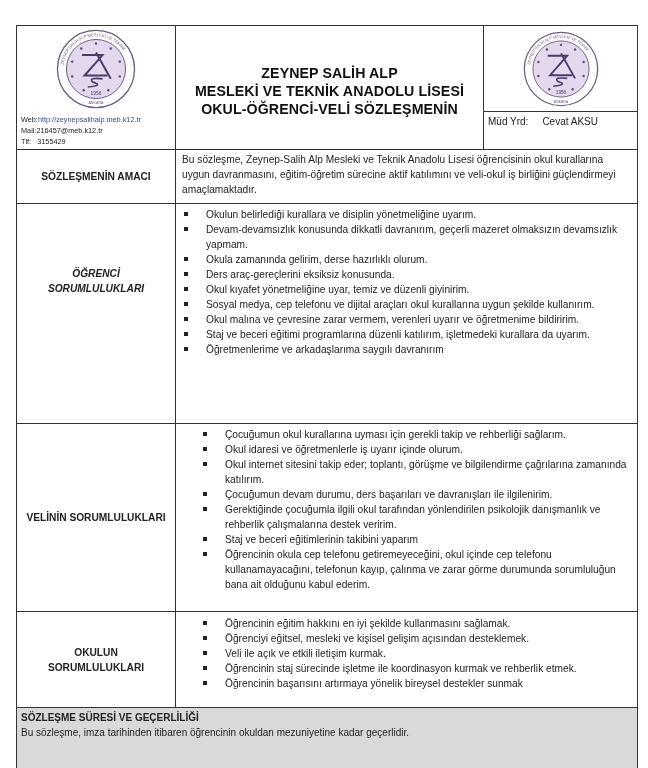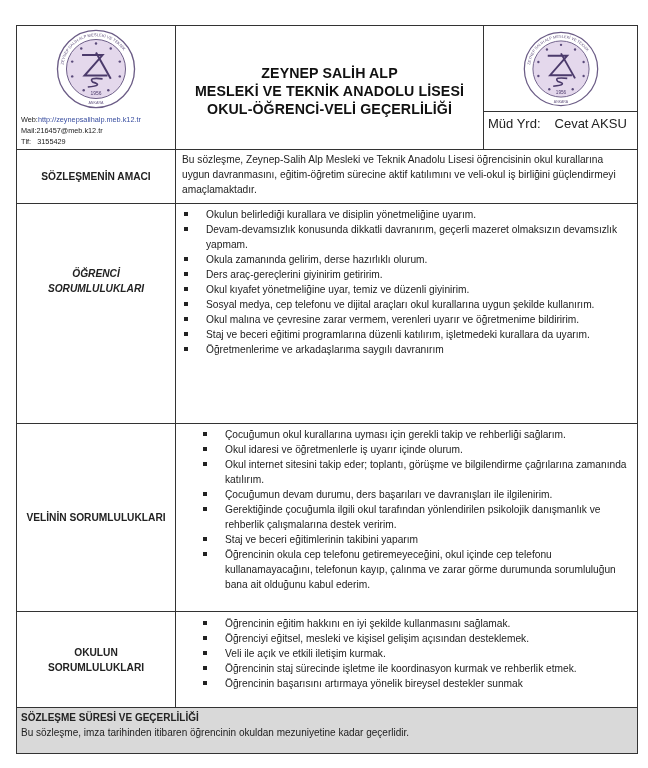--- a/index.html
+++ b/index.html
@@ -16,21 +16,21 @@
   
   .hdr { display: flex; height: 124px; border-bottom: 1.2px solid #333; }
   .hdr-left { width: 159px; border-right: 1.2px solid #333; display: flex; flex-direction: column; }
   .hdr-left .logo-box { flex: 1; display: flex; align-items: center; justify-content: center; padding-top: 2px; }
   .hdr-left .contact { height: 40px; font-size: 7.3px; line-height: 11px; padding: 4px 0 0 4px; color: #222; }
   .hdr-left .contact .web-link { color: #3a4fa0; }
   .hdr-mid { flex: 1; display: flex; flex-direction: column; align-items: center; justify-content: center; padding-top: 6px; border-right: 1.2px solid #333; }
   .hdr-mid .title-line { font-weight: bold; font-size: 14.2px; line-height: 18px; color: #111; letter-spacing: 0.1px; }
   .hdr-right { width: 153px; display: flex; flex-direction: column; }
   .hdr-right .logo-box { height: 86px; display: flex; align-items: center; justify-content: center; border-bottom: 1.2px solid #333; }
-  .hdr-right .vice { flex: 1; font-size: 13px; padding: 4px 0 0 4px; color: #222; }
+  .hdr-right .vice { flex: 1; font-size: 10px; padding: 4px 0 0 4px; color: #222; }
   .hdr-right .vice .vice-name { margin-left: 14px; }
 
   
   .row { display: flex; border-bottom: 1.2px solid #333; }
   .row .label {
     width: 159px; border-right: 1.2px solid #333;
     display: flex; align-items: center; justify-content: center;
     text-align: center; font-weight: bold; font-size: 10.2px; line-height: 15px; color: #222;
   }
   .row .content { flex: 1; font-size: 10.2px; line-height: 15px; color: #222; }
@@ -47,21 +47,21 @@
     position: absolute; width: 4px; height: 4px; background: #222; top: 5px;
   }
   .students ul.blist { padding: 3px 6px 0 30px; }
   .students ul.blist li .bullet { left: -22px; }
   .parents ul.blist { padding: 3px 4px 0 49px; }
   .parents ul.blist li .bullet { left: -22px; }
   .schools ul.blist { padding: 4px 4px 0 49px; }
   .schools ul.blist li .bullet { left: -22px; }
 
   
-  .footer { background: #d9d9d9; height: 45px; padding: 2px 4px; }
+  .footer { background: #d9d9d9; height: 61px; padding: 2px 4px; }
   .footer .f-title { font-weight: bold; font-size: 10px; line-height: 15px; color: #222; }
   .footer .f-text { font-size: 10px; line-height: 15px; color: #222; }
 </style>
 </head>
 <body>
 
 <div class="doc">
 
   <div class="hdr">
     <div class="hdr-left">
@@ -92,21 +92,21 @@
       <div class="contact">
         <div><span>Web:</span><span class="web-link">http://zeynepsalihalp.meb.k12.tr</span></div>
         <div>Mail:216457@meb.k12.tr</div>
         <div><span>Tlf:</span>&nbsp;&nbsp;&nbsp;<span>3155429</span></div>
       </div>
     </div>
 
     <div class="hdr-mid">
       <div class="title-line">ZEYNEP SALİH ALP</div>
       <div class="title-line">MESLEKİ VE TEKNİK ANADOLU LİSESİ</div>
-      <div class="title-line">OKUL-ÖĞRENCİ-VELİ GEÇERLİLİĞİ</div>
+      <div class="title-line">OKUL-ÖĞRENCİ-VELİ SÖZLEŞMENİN</div>
     </div>
 
     <div class="hdr-right">
       <div class="logo-box">
         <svg width="78" height="78" viewBox="0 0 100 100">
           <circle cx="50" cy="50" r="47" fill="#ffffff" stroke="#6b5c86" stroke-width="1.6"></circle>
           <circle cx="50" cy="50" r="36" fill="#e4d8ec" stroke="#6b5c86" stroke-width="1.2"></circle>
           <g fill="#5a4a7a">
             <circle cx="50" cy="19" r="1.5"></circle>
               <circle cx="68" cy="25" r="1.5"></circle>
@@ -140,21 +140,21 @@
 
   <div class="row students">
     <div class="label">
       <div><span>ÖĞRENCİ</span><br><span>SORUMLULUKLARI</span></div>
     </div>
     <div class="content">
       <ul class="blist">
         <li><span class="bullet"></span><span>Okulun belirlediği kurallara ve disiplin yönetmeliğine uyarım.</span></li>
         <li><span class="bullet"></span><span>Devam-devamsızlık konusunda dikkatli davranırım, geçerli mazeret olmaksızın devamsızlık yapmam.</span></li>
         <li><span class="bullet"></span><span>Okula zamanında gelirim, derse hazırlıklı olurum.</span></li>
-        <li><span class="bullet"></span><span>Ders araç-gereçlerini giyinirim getiririm.</span></li>
+        <li><span class="bullet"></span><span>Ders araç-gereçlerini eksiksiz konusunda.</span></li>
         <li><span class="bullet"></span><span>Okul kıyafet yönetmeliğine uyar, temiz ve düzenli giyinirim.</span></li>
         <li><span class="bullet"></span><span>Sosyal medya, cep telefonu ve dijital araçları okul kurallarına uygun şekilde kullanırım.</span></li>
         <li><span class="bullet"></span><span>Okul malına ve çevresine zarar vermem, verenleri uyarır ve öğretmenime bildiririm.</span></li>
         <li><span class="bullet"></span><span>Staj ve beceri eğitimi programlarına düzenli katılırım, işletmedeki kurallara da uyarım.</span></li>
         <li><span class="bullet"></span><span>Öğretmenlerime ve arkadaşlarıma saygılı davranırım</span></li>
       </ul>
     </div>
   </div>
 
   <div class="row parents">

